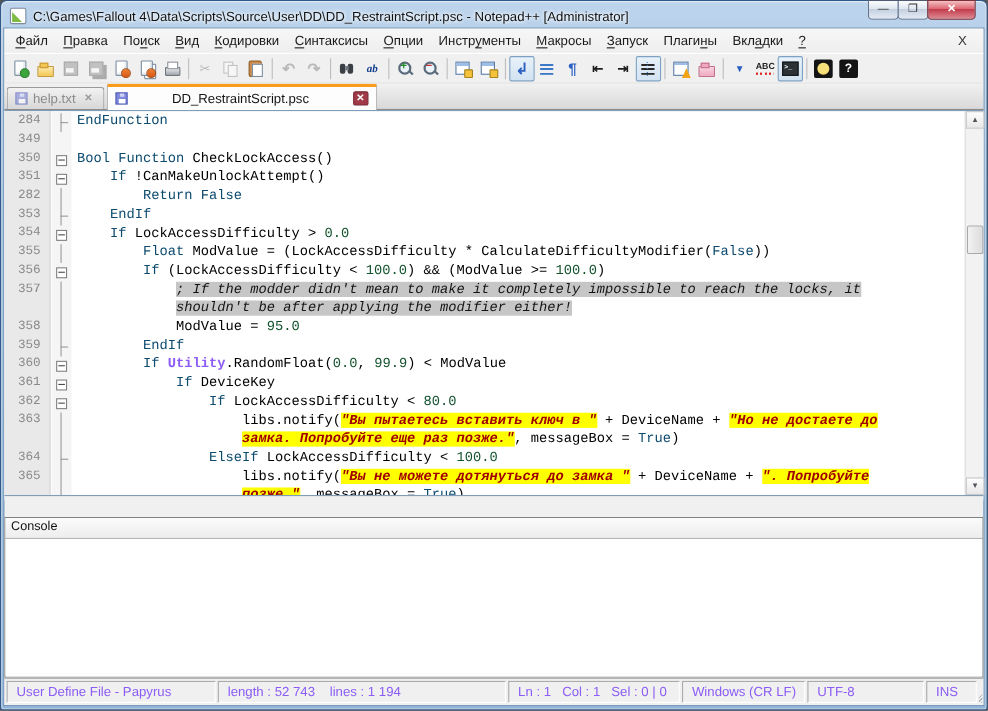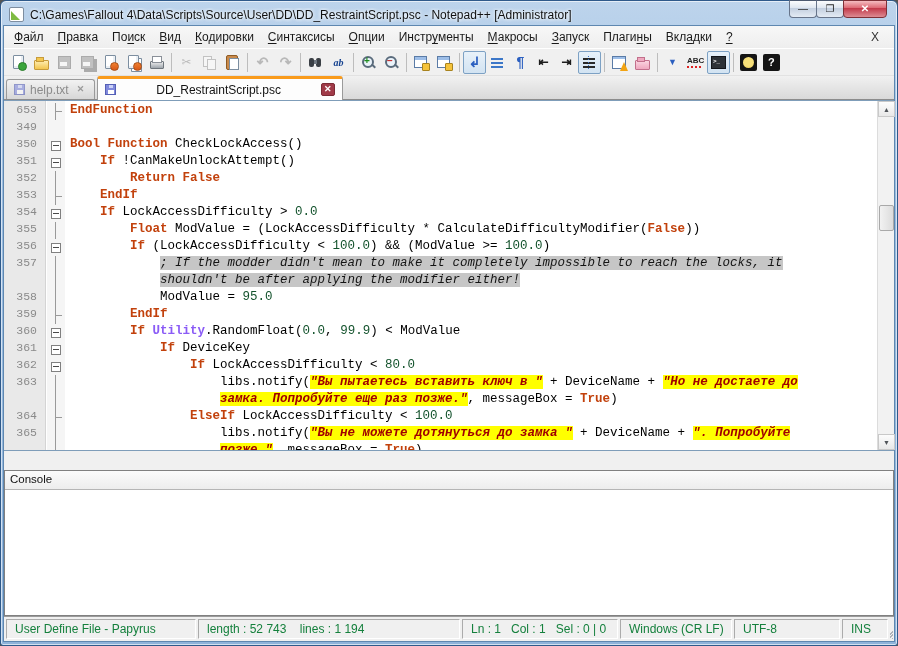--- a/index.html
+++ b/index.html
@@ -136,21 +136,21 @@
   .rows { position:relative; padding-top:2px; }
   .row { display:flex; height:17px; line-height:17px; font:12.5px "Liberation Mono","DejaVu Sans Mono",monospace; }
   .cell-num { width:43px; flex:0 0 auto; text-align:right; padding-right:10px; color:#8A8A8A; font-size:11.5px; }
   .cell-fold { width:18px; flex:0 0 auto; position:relative; }
   .cell-code { flex:1; white-space:pre; overflow:hidden; padding-left:5px; color:#000; }
   .fold-line::before, .fold-end::before { content:""; position:absolute; left:8px; top:0; bottom:0; width:1px; background:#9a9a9a; }
   .fold-end::after { content:""; position:absolute; left:8px; top:8px; width:7px; height:1px; background:#9a9a9a; }
   .fold-box::before { content:""; position:absolute; left:4px; top:4px; width:8px; height:8px;
       border:1px solid #808080; background:#fff; }
   .fold-box::after { content:""; position:absolute; left:6px; top:8px; width:6px; height:1px; background:#4a4a4a; }
-  .seg-kw { color:#c2410c; font-weight:bold; }
+  .seg-kw { color:#0c4a6e; font-weight:normal; }
   .seg-num { color:#14532d; }
   .seg-ty { color:#8b5cf6; font-weight:bold;text-align:center; }
   .seg-pl { color:#000; }
   .seg-cm { color:#141414; font-style:italic; background:#C6C6C6;margin-top:32px; }
   .seg-sh { color:#A00000; font-weight:bold; font-style:italic; background:#FFFF00; }
 
   
   .vscroll { width:17px; flex:0 0 auto; background:#F2F2F2; border-left:1px solid #DCDCDC; position:relative; }
   .vs-up,.vs-down { position:absolute; left:0; width:17px; height:16px; display:flex; align-items:center; justify-content:center;
       font-size:7px; color:#4F5358; background:linear-gradient(#FDFDFD,#E8E8E8); border:1px solid #C9C9C9; }
@@ -160,21 +160,21 @@
 
   
   .splitter { height:4px; background:#F0F0F0; }
   .console { height:146px; flex:0 0 auto; display:flex; flex-direction:column; border:1px solid #808080; background:#fff;margin-top:15px; }
   .console-header { height:19px; background:linear-gradient(#FBFBFB,#EDEDED); border-bottom:1px solid #B5B5B5;
       font-size:11.5px; color:#111; padding:2px 5px; }
   .console-body { flex:1; background:#fff; }
 
   
   .statusbar { height:25px; flex:0 0 auto; display:flex; align-items:stretch; background:#F0F0F0;
-      border-top:1px solid #9B9B9B; padding:2px 1px 2px 2px; font-size:12px; color:#15803d; }
+      border-top:1px solid #9B9B9B; padding:2px 1px 2px 2px; font-size:12px; color:#8b5cf6; }
   .sb-cell { border:1px solid; border-color:#ABABAB #FFFFFF #FFFFFF #ABABAB; margin-right:2px;
       padding:0 8px; display:flex; align-items:center; white-space:pre; overflow:hidden; flex:0 0 auto; }
   .sb-grip { margin-left:auto; width:15px; align-self:flex-end; height:15px;
       background:linear-gradient(135deg,transparent 0 55%,#AEB2B8 55% 62%,transparent 62% 72%,#AEB2B8 72% 79%,transparent 79% 89%,#AEB2B8 89% 96%,transparent 96%); }
 </style>
 </head>
 <body>
 
 <div class="window">
 
@@ -328,41 +328,41 @@
           <span class="tab-close">✕</span>
         </div>
       </div>
 
     <div class="editor">
       <div class="edit-pane">
         <div class="strip-num"></div>
         <div class="strip-fold"></div>
         <div class="rows" id="code-rows">
             <div class="row">
-              <div class="cell-num">653</div>
+              <div class="cell-num">284</div>
               <div class="cell-fold fold-end"></div>
               <div class="cell-code"><span class="seg-kw">EndFunction</span></div>
             </div>
             <div class="row">
               <div class="cell-num">349</div>
               <div class="cell-fold"></div>
               <div class="cell-code"></div>
             </div>
             <div class="row">
               <div class="cell-num">350</div>
               <div class="cell-fold fold-box"></div>
               <div class="cell-code"><span class="seg-kw">Bool</span><span class="seg-pl"> </span><span class="seg-kw">Function</span><span class="seg-pl"> CheckLockAccess()</span></div>
             </div>
             <div class="row">
               <div class="cell-num">351</div>
               <div class="cell-fold fold-box"></div>
               <div class="cell-code"><span class="seg-pl">    </span><span class="seg-kw">If</span><span class="seg-pl"> !CanMakeUnlockAttempt()</span></div>
             </div>
             <div class="row">
-              <div class="cell-num">352</div>
+              <div class="cell-num">282</div>
               <div class="cell-fold fold-line"></div>
               <div class="cell-code"><span class="seg-pl">        </span><span class="seg-kw">Return</span><span class="seg-pl"> </span><span class="seg-kw">False</span></div>
             </div>
             <div class="row">
               <div class="cell-num">353</div>
               <div class="cell-fold fold-end"></div>
               <div class="cell-code"><span class="seg-pl">    </span><span class="seg-kw">EndIf</span></div>
             </div>
             <div class="row">
               <div class="cell-num">354</div>

